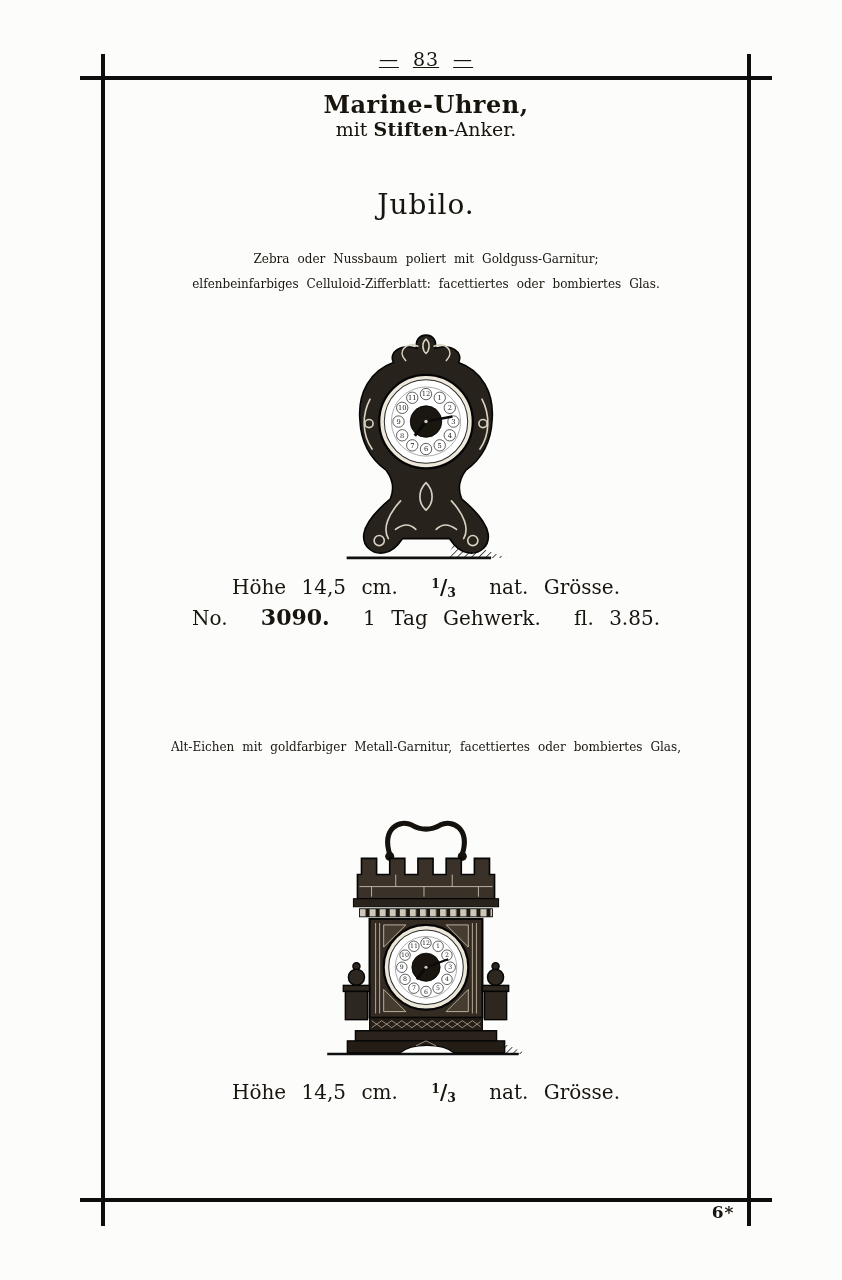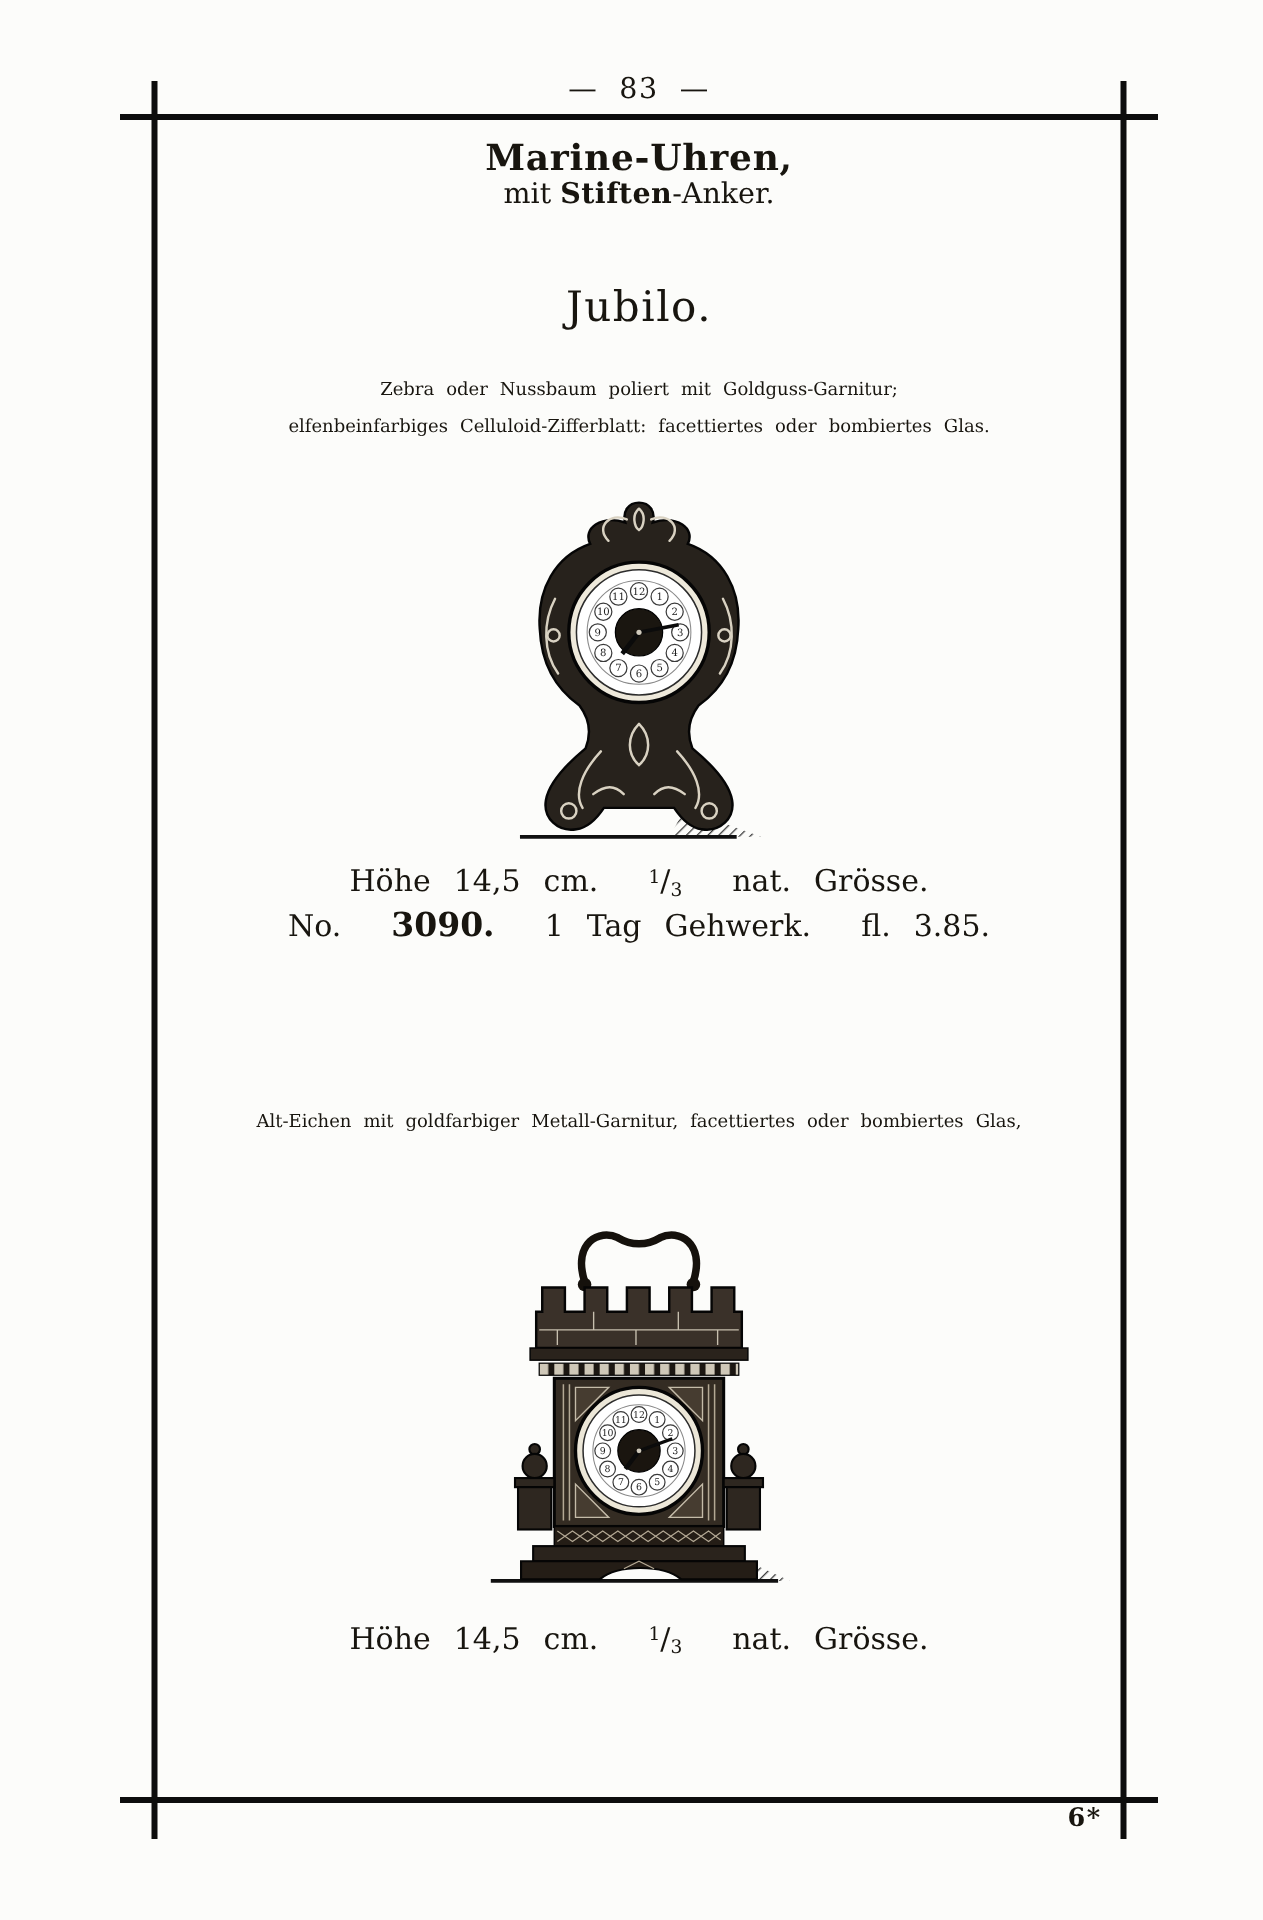--- a/index.html
+++ b/index.html
@@ -3,41 +3,41 @@
 <meta charset="utf-8">
 <style>
   html,body{margin:0;padding:0;background:#d9d9d9;}
   .page{
     position:relative;width:842px;height:1280px;background:#fcfcfa;
     font-family:"DejaVu Serif","Liberation Serif",serif;color:#18150f;
     overflow:hidden;margin:0 auto;
   }
   .rule{position:absolute;background:#0d0d0d;}
   .centered{position:absolute;left:103px;width:646px;text-align:center;}
-  .page-number{top:48px;font-size:19px;letter-spacing:1px;}
+  .page-number{top:48px;font-size:19px;letter-spacing:1px;text-decoration:underline;}
   .page-number .dash{margin:0 14px;}
   .hdr-title{top:90px;font-size:24px;font-weight:bold;letter-spacing:.5px;}
   .hdr-sub{top:118px;font-size:19px;}
   .hdr-sub b{letter-spacing:.3px;}
   .product-name{font-size:28px;letter-spacing:1px;}
   .name-1{top:188px;}
   .name-2{top:678px;}
   .desc{font-size:12px;word-spacing:.35em;}
   .desc1a{top:252px;}
   .desc1b{top:277px;}
   .desc2a{top:740px;}
   .desc2b{top:765px;}
   .caption{font-size:20px;word-spacing:.45em;}
   .cap1a{top:575px;}
   .cap1b{top:604px;}
   .cap2a{top:1080px;}
   .cap2b{top:1109px;}
   .caption .seg{margin:0 9px;}
   .model-no{font-weight:bold;font-size:22px;}
-  .frac{font-weight:normal;}
+  .frac{font-weight:bold;}
   .frac sup{font-size:.62em;vertical-align:.45em;}
   .frac sub{font-size:.62em;vertical-align:-.25em;}
   .illus{position:absolute;left:103px;width:646px;text-align:center;}
   .illus-1{top:330px;}
   .illus-2{top:812px;}
   .footer-mark{position:absolute;left:700px;top:1202px;width:46px;
     text-align:center;font-size:17px;font-weight:bold;letter-spacing:1px;}
 </style>
 </head>
 <body>

